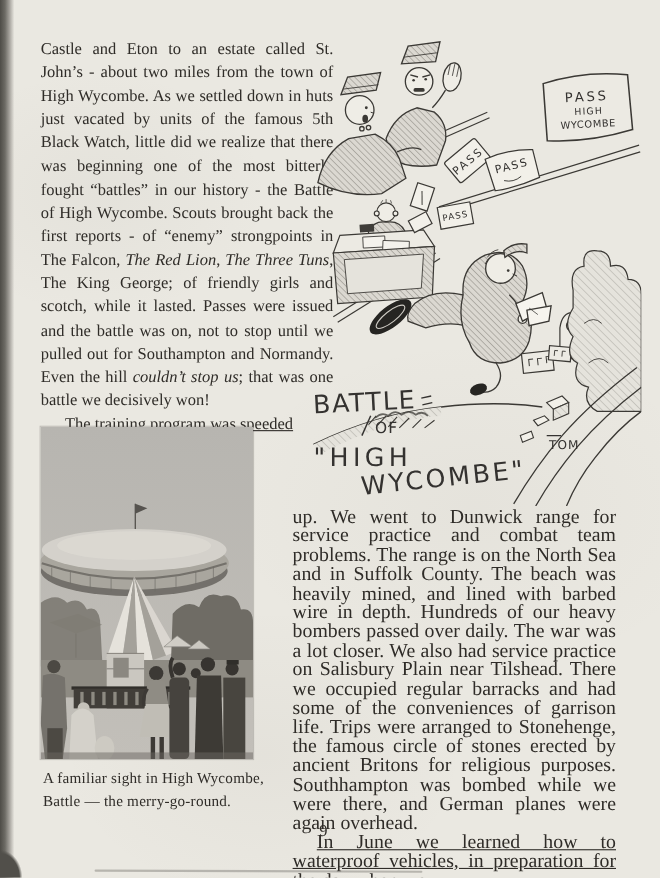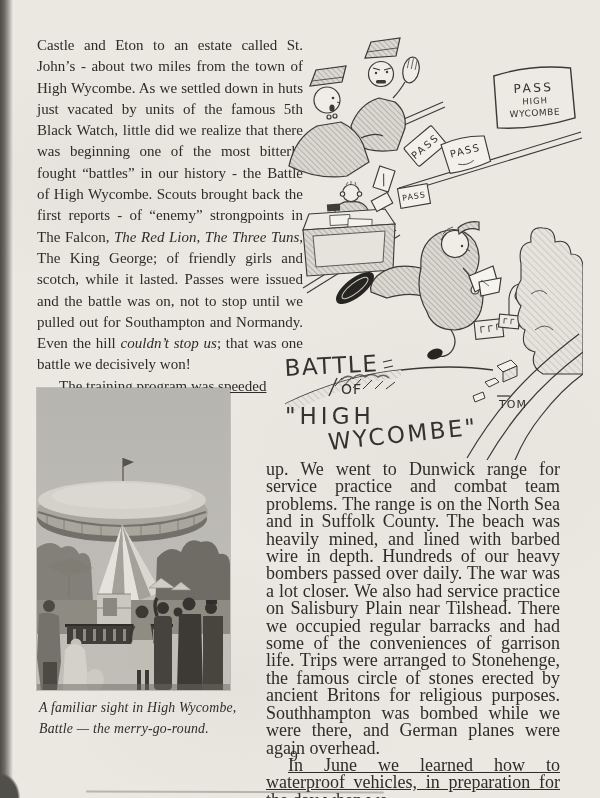--- a/index.html
+++ b/index.html
@@ -31,21 +31,21 @@
     font-size:15px;line-height:21.3px;text-align:justify;
   }
   .col-right{
     left:266px;top:461px;width:294px;
     font-size:18px;line-height:17.4px;text-align:justify;
   }
   p.para{margin:0;}
   p.indent{text-indent:22px;text-decoration:underline;}
   .caption{
     left:39px;top:698px;width:218px;
-    font-size:13.8px;line-height:20.5px;font-style:italic;letter-spacing:0.2px;
+    font-size:13.8px;line-height:20.5px;letter-spacing:0.2px;
   }
   .page-number{
     left:283px;top:748px;width:22px;text-align:center;font-size:15px;
   }
   .cartoon{left:283px;top:30px;width:300px;height:430px;}
   .photo{
     left:37px;top:388px;width:193px;height:302px;
     box-shadow:inset 0 0 12px rgba(40,38,34,0.3);
     outline:1px solid rgba(70,67,62,0.25);
   }

